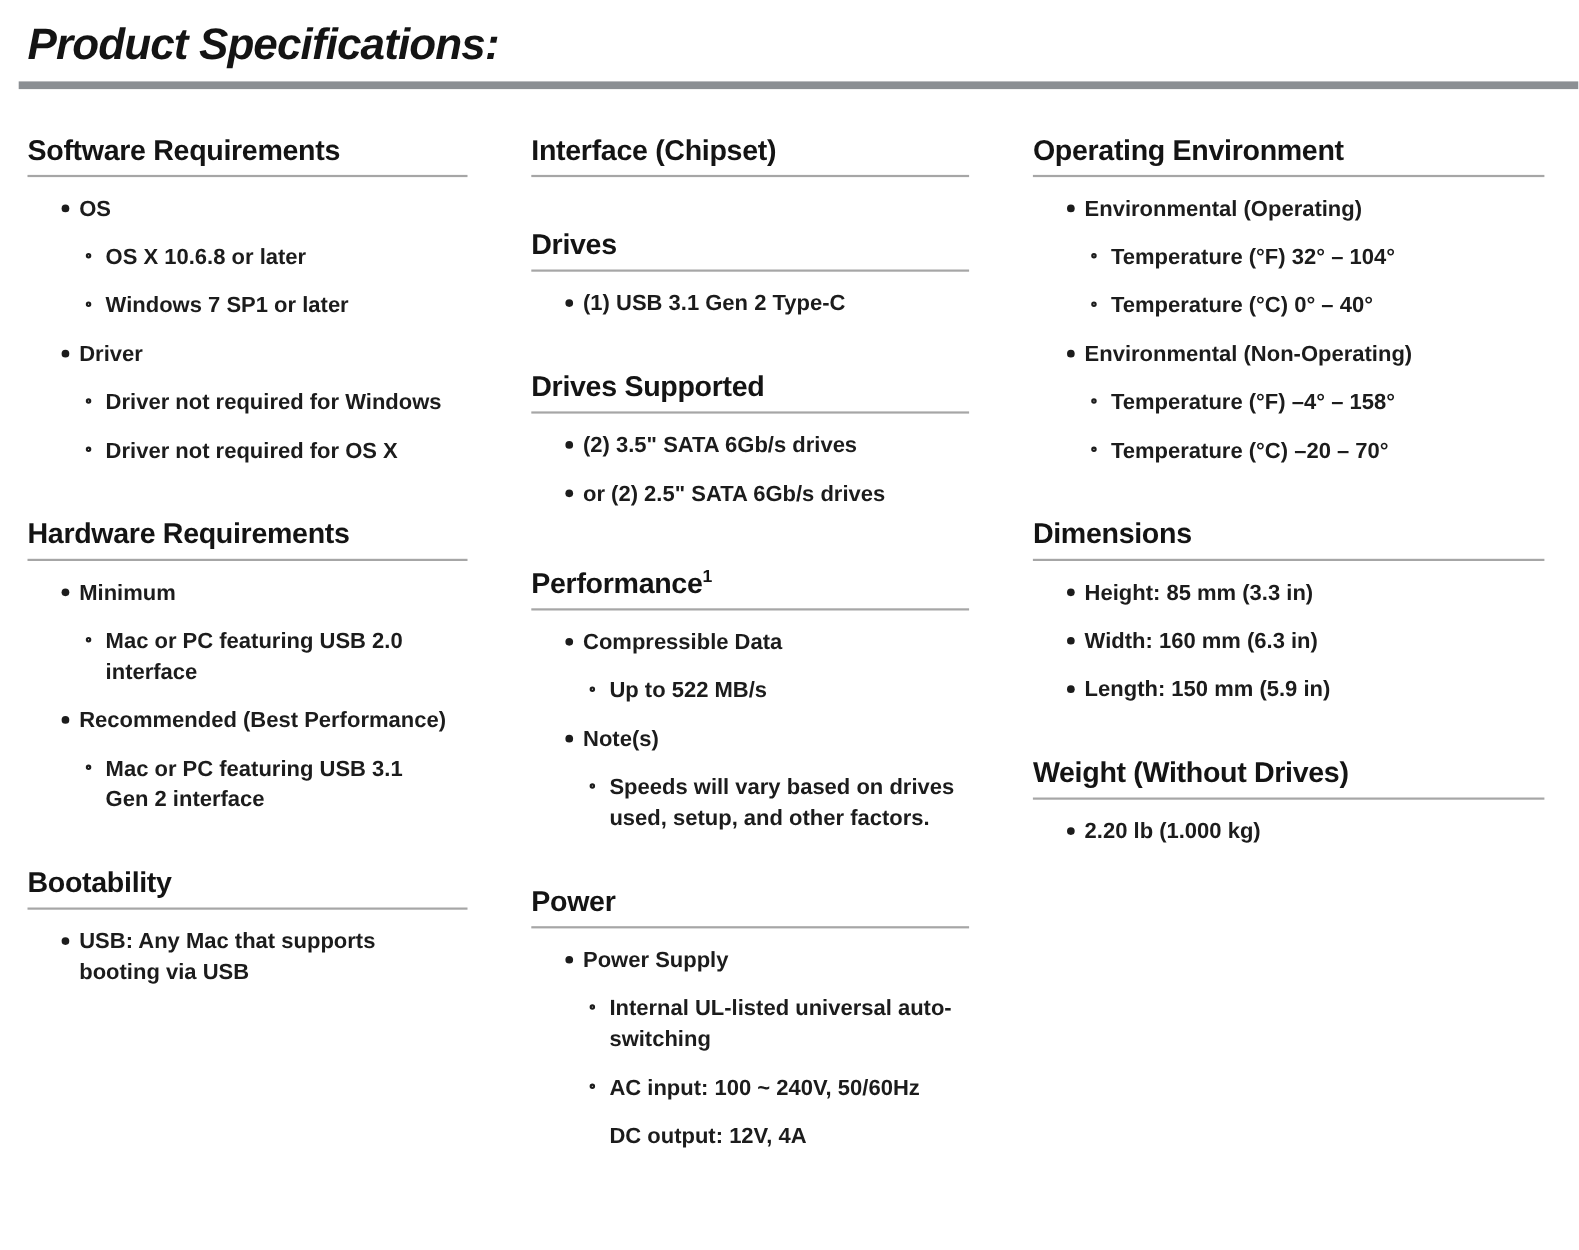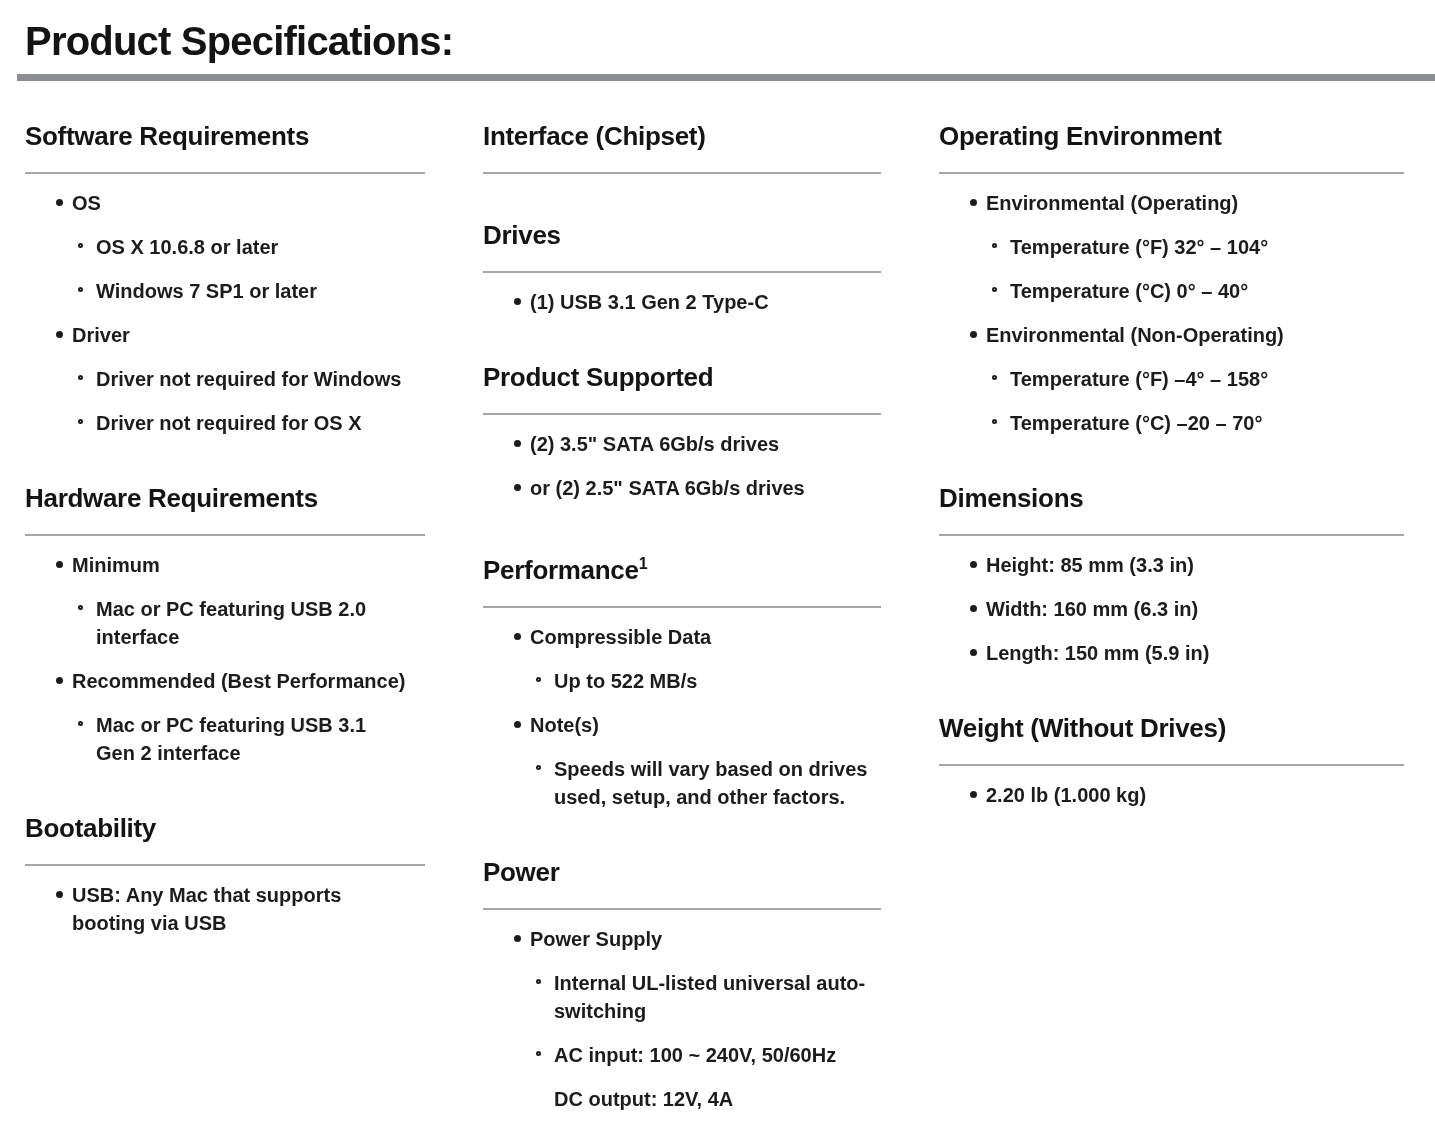--- a/index.html
+++ b/index.html
@@ -12,20 +12,21 @@
     color: #1c1c1c;
     overflow: hidden;
   }
   .page-title {
     font-size: 40px;
     line-height: 46px;
     font-weight: 700;
     color: #141414;
     letter-spacing: -0.8px;
     margin: 18px 0 0 25px;
+    font-style: italic;
   }
   .title-rule {
     height: 7px;
     background: #8b8f93;
     margin: 10px 0 0 17px;
   }
   .columns {
     display: grid;
     grid-template-columns: 400px 398px 465px;
     column-gap: 58px;
@@ -34,21 +35,21 @@
     align-items: start;
   }
   .section + .section { margin-top: 46px; }
   .section h2 {
     font-size: 26px;
     line-height: 31px;
     font-weight: 700;
     color: #141414;
     letter-spacing: -0.3px;
     margin: 0;
-    padding-bottom: 20px;
+    padding-bottom: 7px;
     border-bottom: 2px solid #a6a6a6;
   }
   .section h2 sup { font-size: 16px; }
   .section ul {
     list-style: none;
     margin: 0;
     padding: 0;
   }
   .section li {
     position: relative;
@@ -123,21 +124,21 @@
       <section class="section">
         <h2><span>Interface (Chipset)</span></h2>
       </section>
       <section class="section">
         <h2><span>Drives</span></h2>
         <ul>
           <li class="l1"><span class="marker"></span>(1) USB 3.1 Gen 2 Type-C</li>
         </ul>
       </section>
       <section class="section">
-        <h2><span>Product Supported</span></h2>
+        <h2><span>Drives Supported</span></h2>
         <ul>
           <li class="l1"><span class="marker"></span>(2) 3.5" SATA 6Gb/s drives</li>
           <li class="l1"><span class="marker"></span>or (2) 2.5" SATA 6Gb/s drives</li>
         </ul>
       </section>
       <section class="section">
         <h2><span>Performance</span><sup>1</sup></h2>
         <ul>
           <li class="l1"><span class="marker"></span>Compressible Data</li>
           <li class="l2"><span class="marker"></span>Up to 522 MB/s</li>

